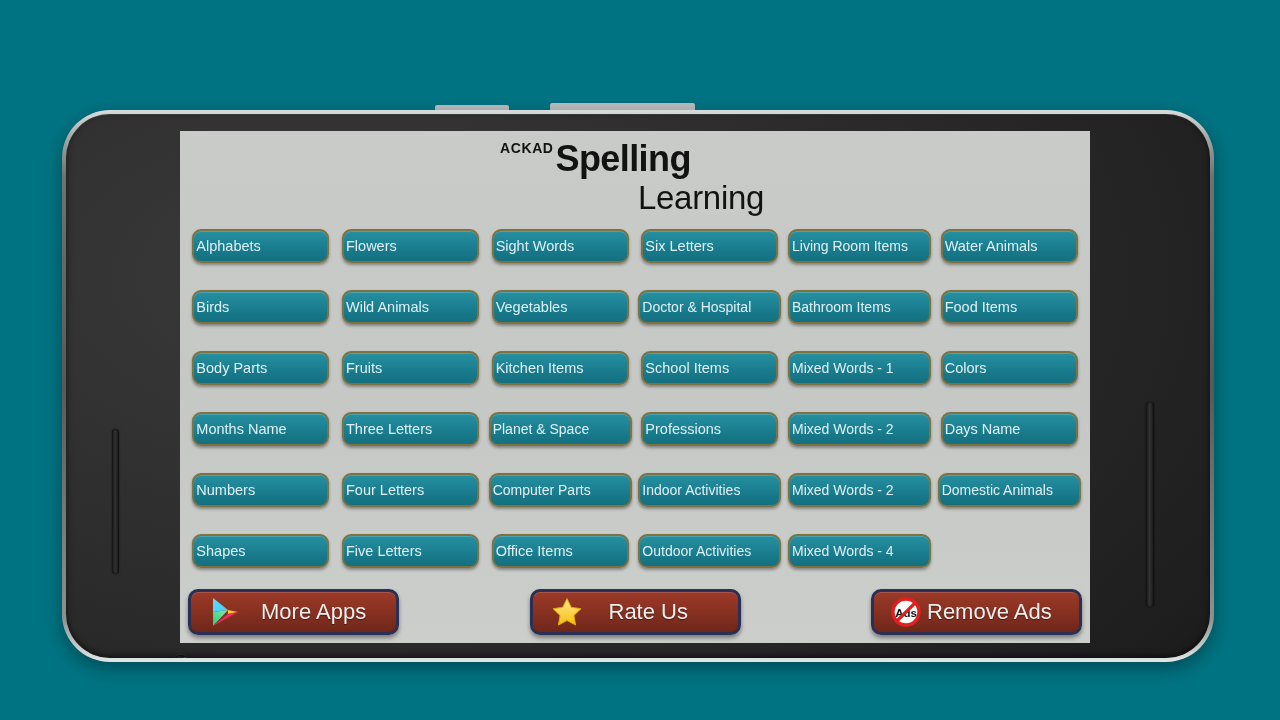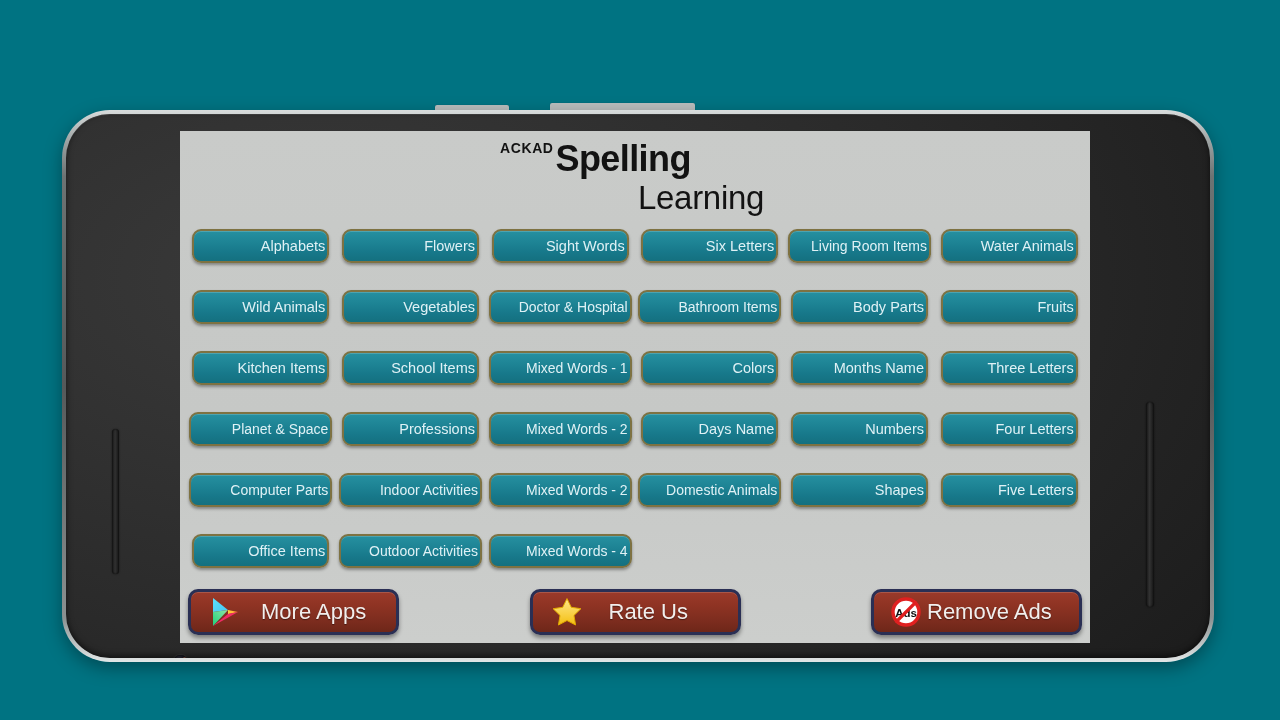--- a/index.html
+++ b/index.html
@@ -102,21 +102,21 @@
   .cell{display:flex;align-items:center;justify-content:center;}
 
   .cat-btn{
     width:137px;height:34px;
     border:2px solid #7e7242;
     border-radius:9px;
     background:linear-gradient(180deg,#2690a0 0%,#1d8394 40%,#17788a 70%,#14707f 100%);
     color:#dff1f5;
     font-size:14.5px;
     line-height:30px;
-    text-align:right;
+    text-align:left;
     white-space:nowrap;
     overflow:hidden;
     box-shadow:0 2px 3px rgba(0,0,0,.35), inset 0 1px 0 rgba(255,255,255,.18);
     padding:0 2px;
     box-sizing:border-box;
     cursor:pointer;
   }
   .cat-btn.wide{width:143px;font-size:14px;}
 
   
@@ -191,30 +191,36 @@
         <div class="cell">
           <button class="cat-btn">Six Letters</button>
         </div>
         <div class="cell">
           <button class="cat-btn wide">Living Room Items</button>
         </div>
         <div class="cell">
           <button class="cat-btn">Water Animals</button>
         </div>
         <div class="cell">
+          <button class="cat-btn">Birds</button>
+        </div>
+        <div class="cell">
           <button class="cat-btn">Wild Animals</button>
         </div>
         <div class="cell">
           <button class="cat-btn">Vegetables</button>
         </div>
         <div class="cell">
           <button class="cat-btn wide">Doctor &amp; Hospital</button>
         </div>
         <div class="cell">
           <button class="cat-btn wide">Bathroom Items</button>
+        </div>
+        <div class="cell">
+          <button class="cat-btn">Food Items</button>
         </div>
         <div class="cell">
           <button class="cat-btn">Body Parts</button>
         </div>
         <div class="cell">
           <button class="cat-btn">Fruits</button>
         </div>
         <div class="cell">
           <button class="cat-btn">Kitchen Items</button>
         </div>

